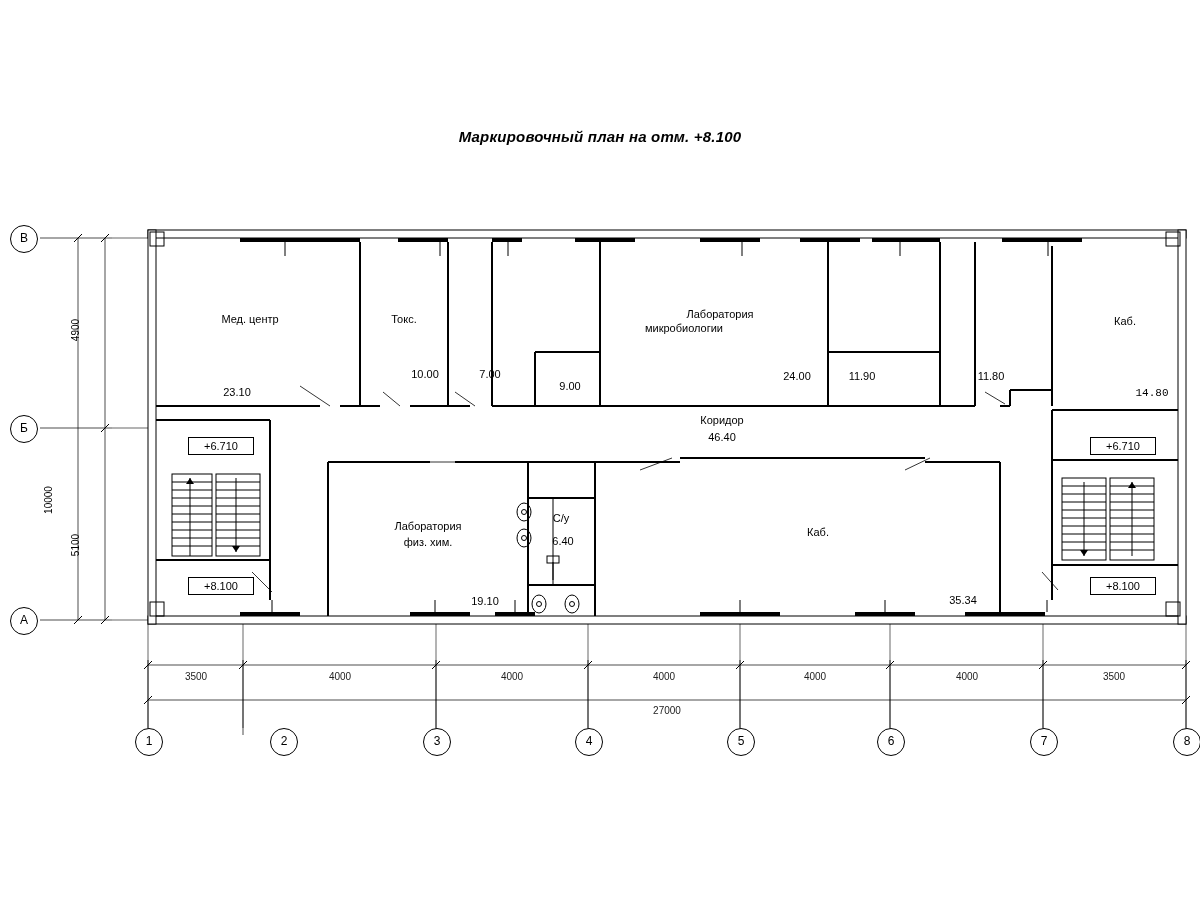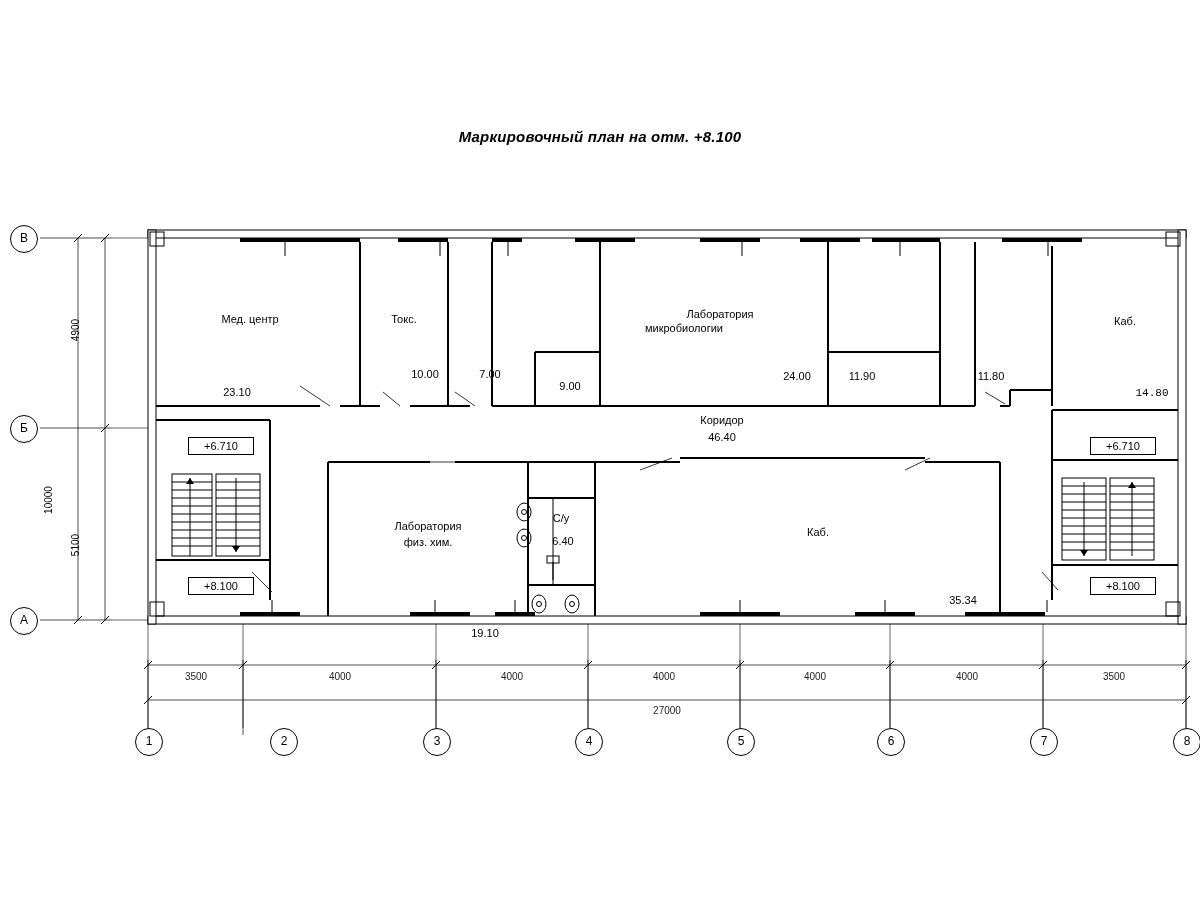--- a/index.html
+++ b/index.html
@@ -368,21 +368,21 @@
   <div class="lbl area c" style="left:991px; top:370px;">11.80</div>
 
   <div class="lbl c" style="left:1125px; top:315px;">Каб.</div>
   <div class="lbl area c" style="left:1152px; top:387px;font-family:Liberation Mono, monospace;">14.80</div>
 
   <div class="lbl c" style="left:722px; top:414px;text-align:center;">Коридор</div>
   <div class="lbl area c" style="left:722px; top:431px;">46.40</div>
 
   <div class="lbl c" style="left:428px; top:520px;">Лаборатория</div>
   <div class="lbl c" style="left:428px; top:536px;">физ. хим.</div>
-  <div class="lbl area c" style="left:485px; top:595px;margin-top:32px;">19.10</div>
+  <div class="lbl area c" style="left:485px; top:595px;">19.10</div>
 
   <div class="lbl c" style="left:561px; top:512px;">С/у</div>
   <div class="lbl area c" style="left:563px; top:535px;">6.40</div>
 
   <div class="lbl c" style="left:818px; top:526px;">Каб.</div>
   <div class="lbl area c" style="left:963px; top:594px;">35.34</div>
 
   <div class="elev-box" style="left:188px; top:437px;">+6.710</div>
   <div class="elev-box" style="left:188px; top:577px;">+8.100</div>
   <div class="elev-box" style="left:1090px; top:437px;">+6.710</div>

